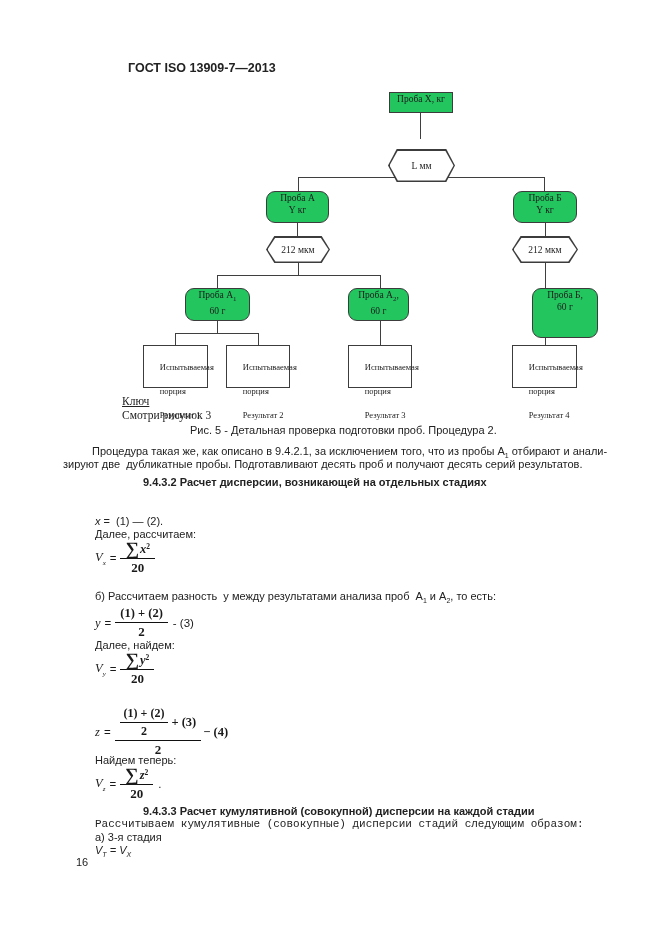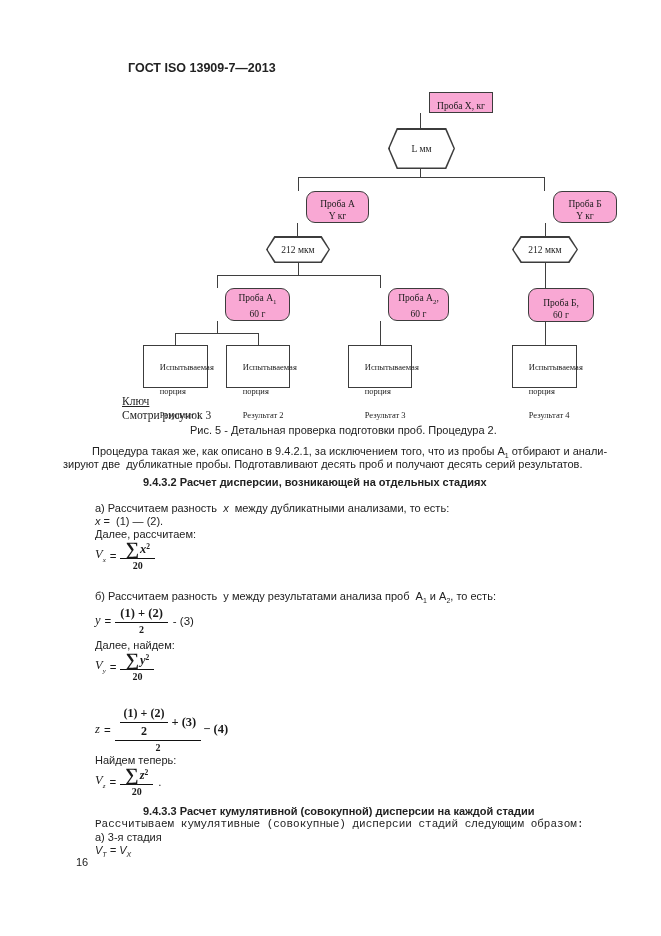--- a/index.html
+++ b/index.html
@@ -10,24 +10,24 @@
   
   .tl{position:absolute;font-size:11px;line-height:13px;color:#222;white-space:pre;}
   .b{font-weight:bold;padding-left:48px;}
   .ser{font-family:"Liberation Serif",serif;font-size:11.5px;}
   .und{text-decoration:underline;}
   .iv{font-style:italic;}
   sub{font-size:7px;}
   
   #flow{position:absolute;left:0;top:0;width:661px;height:400px;}
   .fnode{
-    position:absolute;box-sizing:border-box;border:1px solid #3c3c3c;background:#f9a8d4;
-    display:flex;flex-direction:column;align-items:center;justify-content:flex-end;
+    position:absolute;box-sizing:border-box;border:1px solid #3c3c3c;background:#22c55e;
+    display:flex;flex-direction:column;align-items:center;justify-content:flex-start;
     font-family:"Liberation Serif",serif;font-size:9.5px;line-height:12px;color:#1c1c1c;
-    text-align:center;white-space:pre;margin-left:40px;
+    text-align:center;white-space:pre;
   }
   .round{border-radius:9px;}
   .leaf{
     position:absolute;box-sizing:border-box;border:1px solid #3c3c3c;background:#fff;
     font-family:"Liberation Serif",serif;font-size:8.5px;line-height:12px;color:#1c1c1c;
     padding:3px 2px 0 3px;text-align:left;white-space:pre;
   }
   .hex{position:absolute;}
   .hex .hx-out{
     position:absolute;left:0;top:0;right:0;bottom:0;background:#3c3c3c;
@@ -47,21 +47,21 @@
   }
   .flhs{font-family:"Liberation Serif",serif;font-style:italic;font-size:12.5px;margin-right:3px;}
   .flhs sub{font-style:italic;}
   .feq{margin:0 4px 0 1px;}
   .frac{display:inline-flex;flex-direction:column;align-items:center;}
   .fnum{
     display:inline-flex;align-items:flex-end;justify-content:center;
     border-bottom:1.6px solid #111;padding:0 5px 1px 5px;
     font-family:"Liberation Serif",serif;font-weight:bold;font-size:12.5px;
   }
-  .fden{font-family:"Liberation Serif",serif;font-weight:bold;font-size:10px;padding-top:1px;}
+  .fden{font-family:"Liberation Serif",serif;font-weight:bold;font-size:13px;padding-top:1px;}
   .sigma{font-size:19px;line-height:17px;font-weight:bold;}
   .fvar{font-style:italic;margin-left:1px;}
   .fsup{font-size:7.5px;vertical-align:top;position:relative;top:-6px;}
   .fsuffix{margin-left:5px;}
   .bser{font-family:"Liberation Serif",serif;font-weight:bold;font-size:12.5px;}
   .innerfrac .fnum{font-size:12px;padding:0 4px 1px 4px;}
   .innerfrac .fden{font-size:12px;}
 </style>
 </head>
 <body>
@@ -88,21 +88,21 @@
     <div class="eline" style="left:175px;top:333px;width:83px;height:1px;"></div>
     <div class="eline" style="left:175px;top:333px;width:1px;height:12px;"></div>
     <div class="eline" style="left:258px;top:333px;width:1px;height:12px;"></div>
     <div class="eline" style="left:380px;top:321px;width:1px;height:24px;"></div>
     <div class="eline" style="left:545px;top:321px;width:1px;height:24px;"></div>
 
     <div class="fnode" style="left:389px;top:92px;width:64px;height:21px;">
       <span>Проба X, кг</span>
     </div>
 
-    <div class="hex" style="left:388px;top:128px;width:67px;height:41px;">
+    <div class="hex" style="left:388px;top:149px;width:67px;height:33px;">
       <div class="hx-out"></div>
       <div class="hx-in"><span>L мм</span></div>
     </div>
 
     <div class="fnode round" style="left:266px;top:191px;width:63px;height:32px;">
       <span>Проба А</span>
       <span>Y кг</span>
     </div>
 
     <div class="fnode round" style="left:513px;top:191px;width:64px;height:32px;">
@@ -123,21 +123,21 @@
     <div class="fnode round" style="left:185px;top:288px;width:65px;height:33px;">
       <span><span>Проба А</span><sub>1</sub><span></span></span>
       <span>60 г</span>
     </div>
 
     <div class="fnode round" style="left:348px;top:288px;width:61px;height:33px;">
       <span><span>Проба А</span><sub>2</sub><span>,</span></span>
       <span>60 г</span>
     </div>
 
-    <div class="fnode round" style="left:488px;top:288px;width:66px;height:34px;">
+    <div class="fnode round" style="left:532px;top:288px;width:66px;height:50px;">
       <span>Проба Б,</span>
       <span>60 г</span>
     </div>
 
     <div class="leaf" style="left:143px;top:345px;width:65px;height:43px;">
       <span>Испытываемая</span><br>
       <span>порция</span><br>
       <span>Результат 1</span>
     </div>
     <div class="leaf" style="left:226px;top:345px;width:64px;height:43px;">
@@ -158,21 +158,20 @@
   </div>
 
   <div class="tl ser und" style="left:122px;top:395px;">Ключ</div>
   <div class="tl ser" style="left:122px;top:409px;">Смотри рисунок 3</div>
   <div class="tl" style="left:190px;top:424px;">Рис. 5 - Детальная проверка подготовки проб. Процедура 2.</div>
 
   <div class="tl" style="left:92px;top:445px;"><span>Процедура такая же, как описано в 9.4.2.1, за исключением того, что из пробы А</span><sub>1</sub><span> отбирают и анали-</span></div>
   <div class="tl" style="left:63px;top:458px;">зируют две  дубликатные пробы. Подготавливают десять проб и получают десять серий результатов.</div>
 
   <div class="tl b" style="left:95px;top:476px;">9.4.3.2 Расчет дисперсии, возникающей на отдельных стадиях</div>
-  <div class="tl" style="left:95px;top:502px;"><span>а) Рассчитаем разность  </span><span class="iv">х</span><span>  между дубликатными анализами, то есть:</span></div>
   <div class="tl" style="left:95px;top:515px;"><span class="iv">х</span><span> =  (1) — (2).</span></div>
   <div class="tl" style="left:95px;top:528px;">Далее, рассчитаем:</div>
 
   <div class="formula" style="left:95px;top:540px;">
     <span class="flhs"><span>V</span><sub>х</sub></span>
     <span class="feq">=</span>
     <span class="frac">
       <span class="fnum">
           <span class="sigma">∑</span>
           <span class="fvar">x</span>

